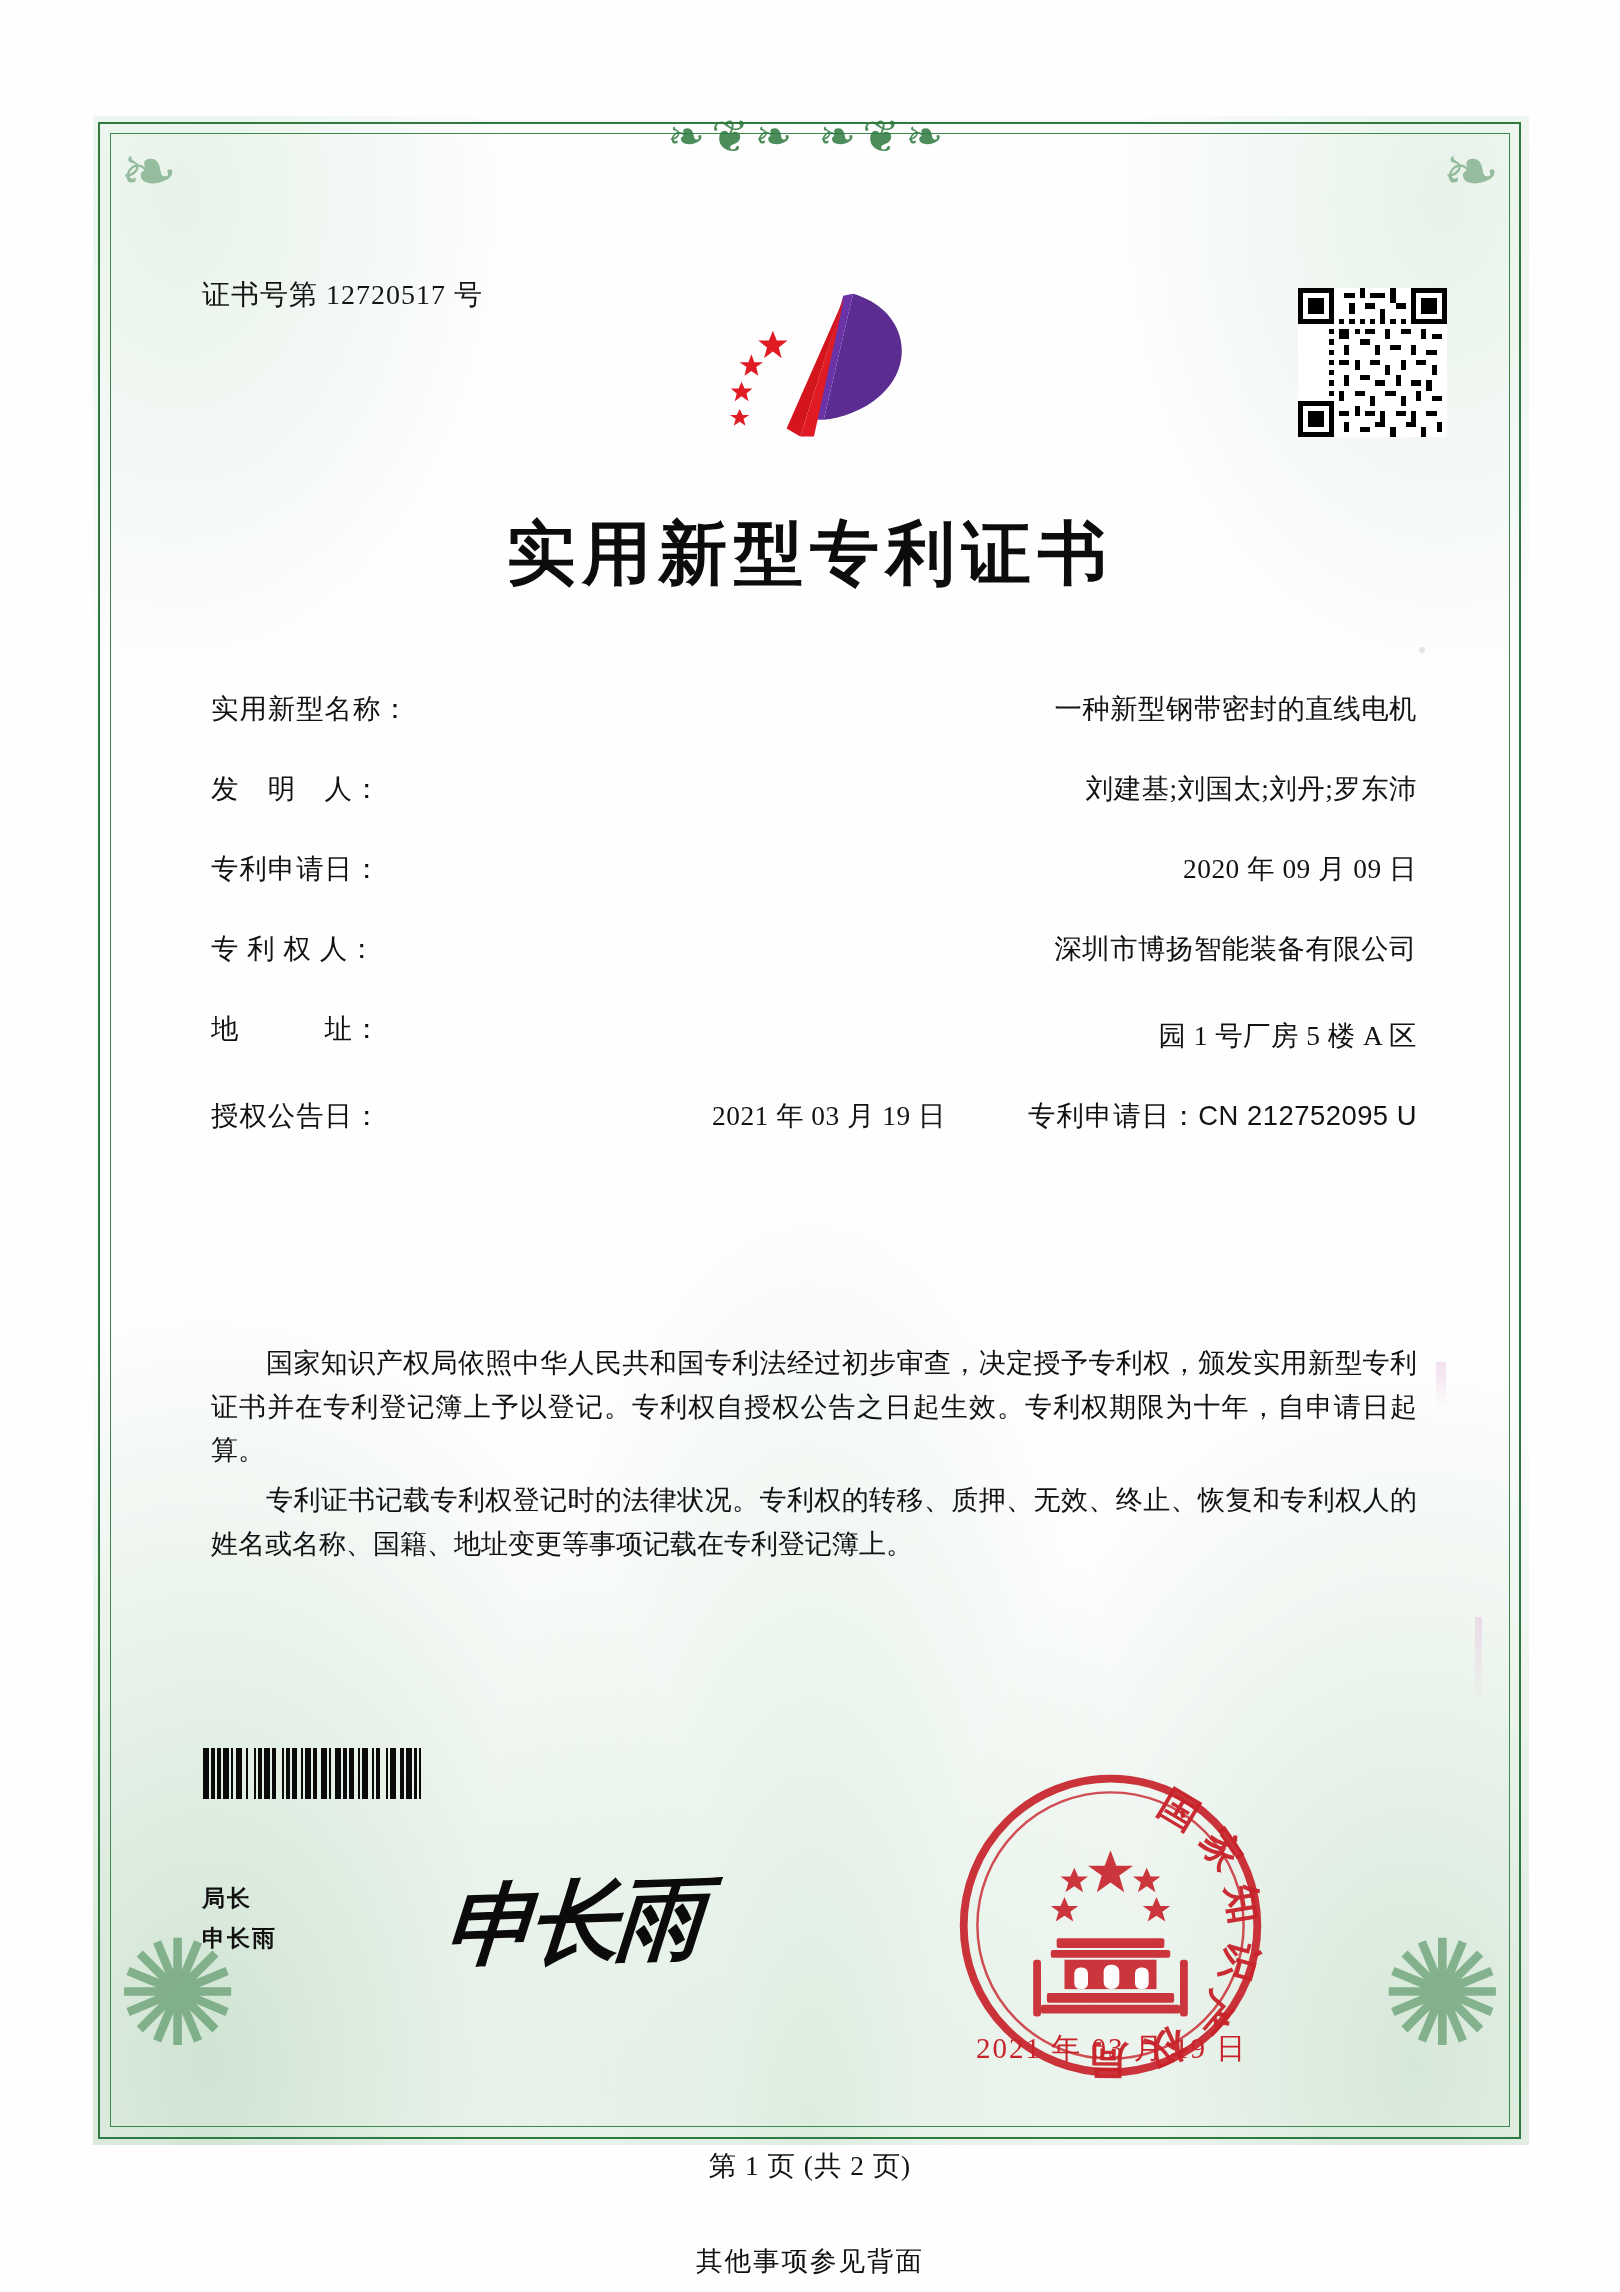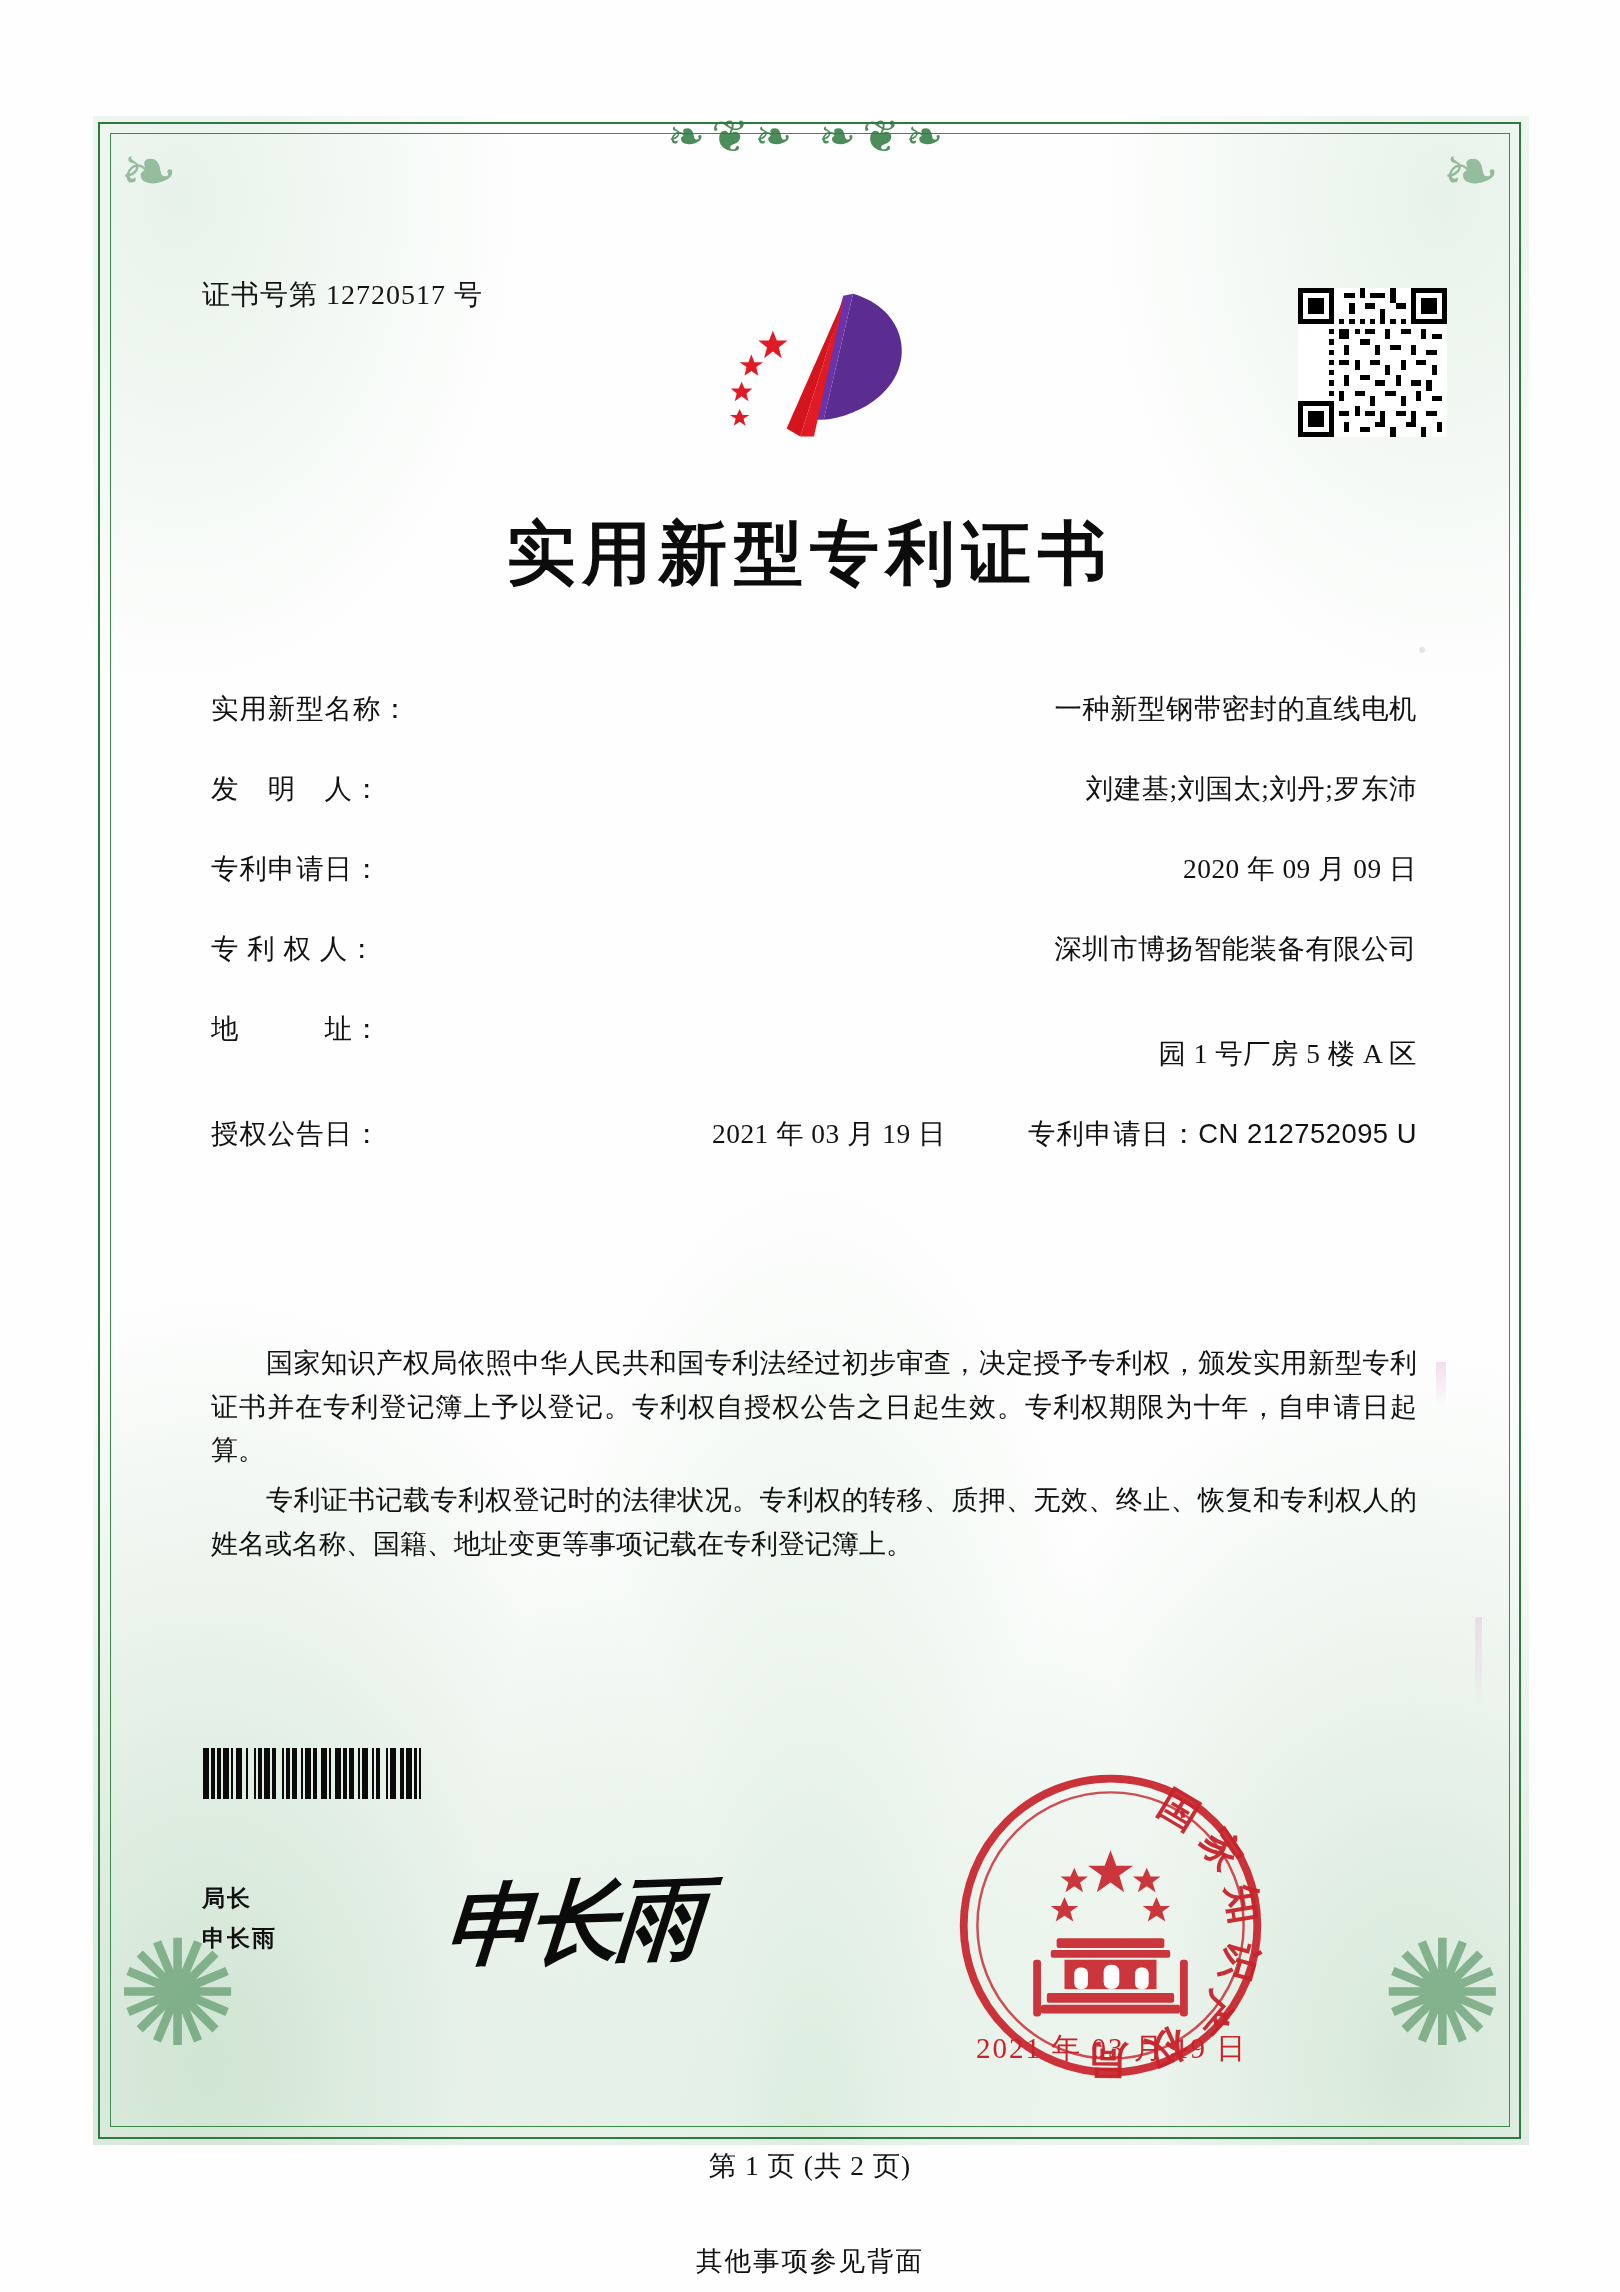--- a/index.html
+++ b/index.html
@@ -116,21 +116,21 @@
     letter-spacing: 0.5px;
   }
   .f-value.mono {
     font-family: "Liberation Sans", sans-serif;
     letter-spacing: 1.5px;
   }
   .f-value.sans {
     font-family: "Liberation Sans", sans-serif;
   }
   .addr-wrap { display: block; }
-  .addr-line2 { display: block; margin-top: 25px; }
+  .addr-line2 { display: block; margin-top: 7px; }
 
   .f-row.split { margin-bottom: 0; }
   .split-right {
     margin-left: 82px;
     display: flex;
     white-space: nowrap;
   }
 
   
   .paras {

